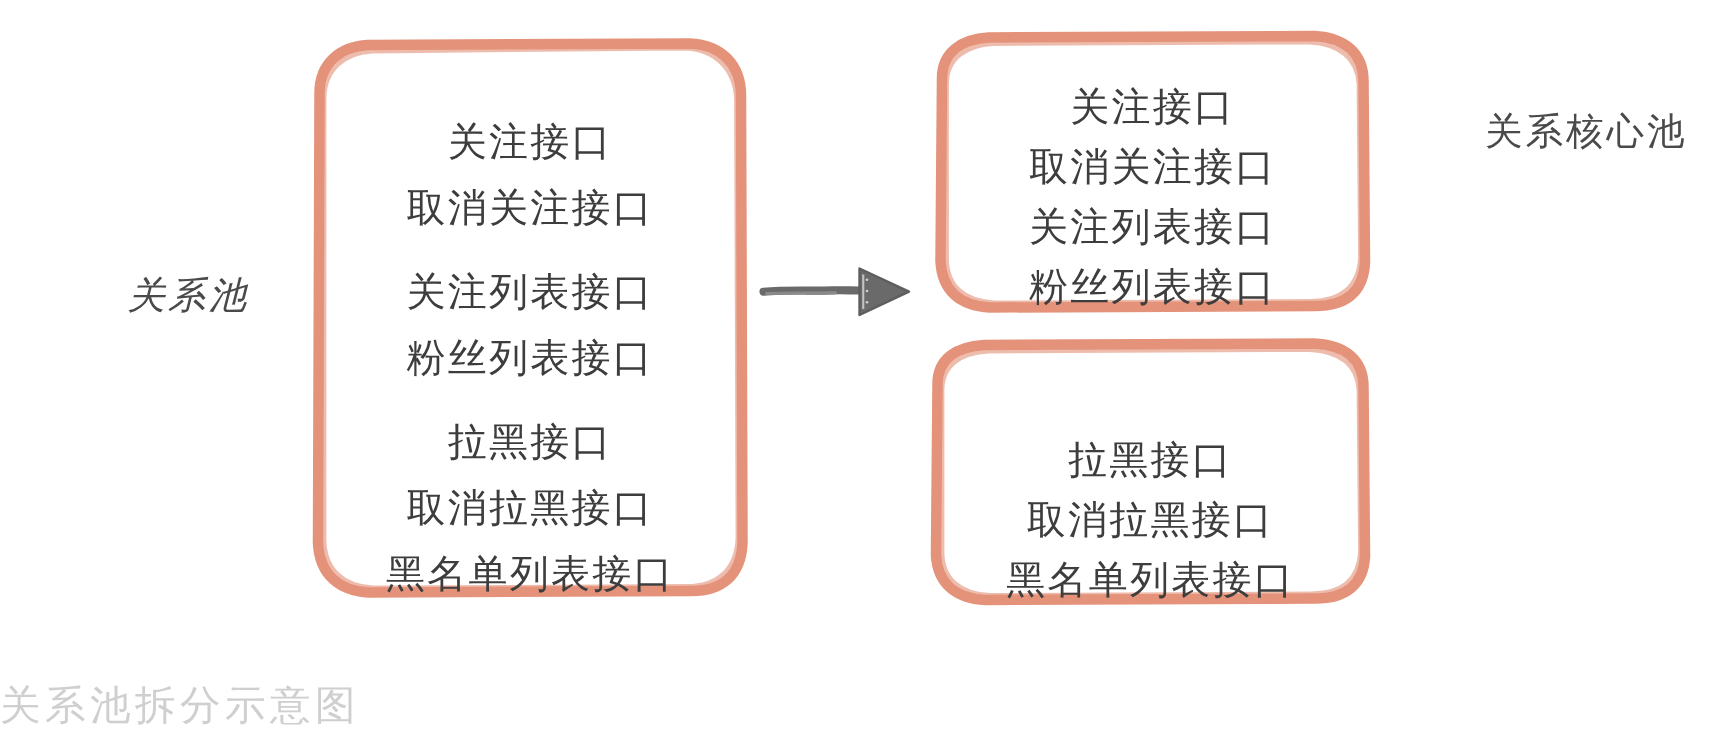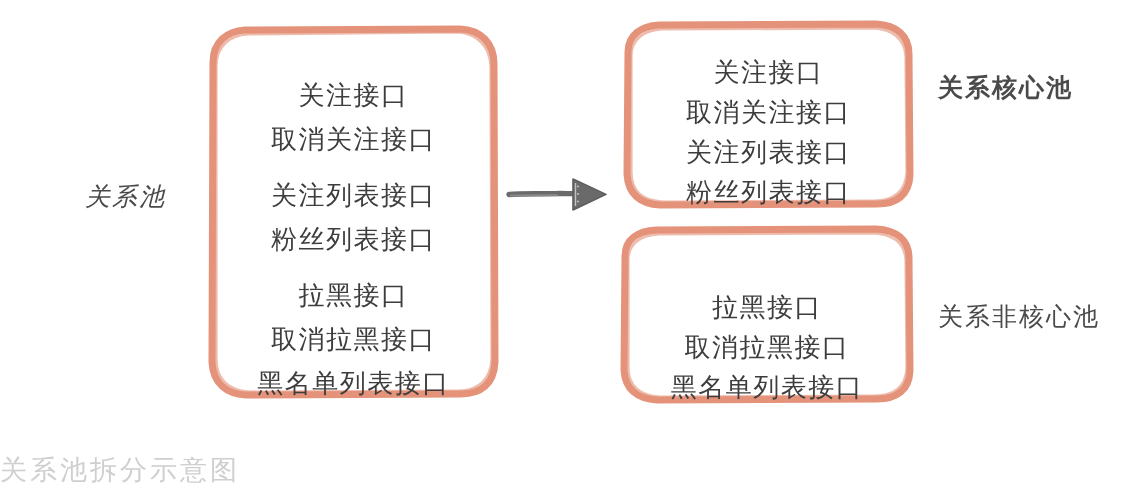--- a/index.html
+++ b/index.html
@@ -158,33 +158,32 @@
                L287,154 C286,173 274,183 254,183 L43,184 C23,183 11,173 11,154 Z" fill="none" stroke="#e4937a" stroke-width="3.2" opacity="0.62" stroke-linecap="round" stroke-linejoin="round"></path>
     </svg>
     <div class="content rightlist">
       <div class="item">关注接口</div>
       <div class="item">取消关注接口</div>
       <div class="item">关注列表接口</div>
       <div class="item">粉丝列表接口</div>
     </div>
   </div>
 
-  <div class="side-label" id="core-label" style="left:938px; top:71px;font-weight:bold;">关系核心池</div>
+  <div class="side-label" id="core-label" style="left:990px; top:71px;">关系核心池</div>
 
   <div class="hbox" id="noncore-box" style="left:623px; top:229px; width:288px; height:171px;">
     <svg class="sketch" viewBox="0 0 300 183" preserveAspectRatio="none">
       <path d="M8,33 C8,16 21,8 39,7 L259,6 C280,7 292,17 292,35
                L293,148 C292,167 280,176 260,176 L40,177 C20,176 8,166 7,147 Z" fill="none" stroke="#e4937a" stroke-width="7" stroke-linecap="round" stroke-linejoin="round"></path>
       <path d="M11,37 C11,20 24,12 42,11 L256,10 C276,11 288,20 289,37
                L290,145 C289,164 277,173 257,173 L43,174 C23,173 11,163 11,145 Z" fill="none" stroke="#e4937a" stroke-width="3.2" opacity="0.62" stroke-linecap="round" stroke-linejoin="round"></path>
     </svg>
     <div class="content rightlist">
       <div class="item">拉黑接口</div>
       <div class="item">取消拉黑接口</div>
       <div class="item">黑名单列表接口</div>
     </div>
   </div>
 
-  <div class="side-label" id="noncore-label" style="left:938px; top:300px;">关系非核心池</div>
 
   <div id="caption" style="top:452px;">关系池拆分示意图</div>
 
 </div>
 
 </body></html>

